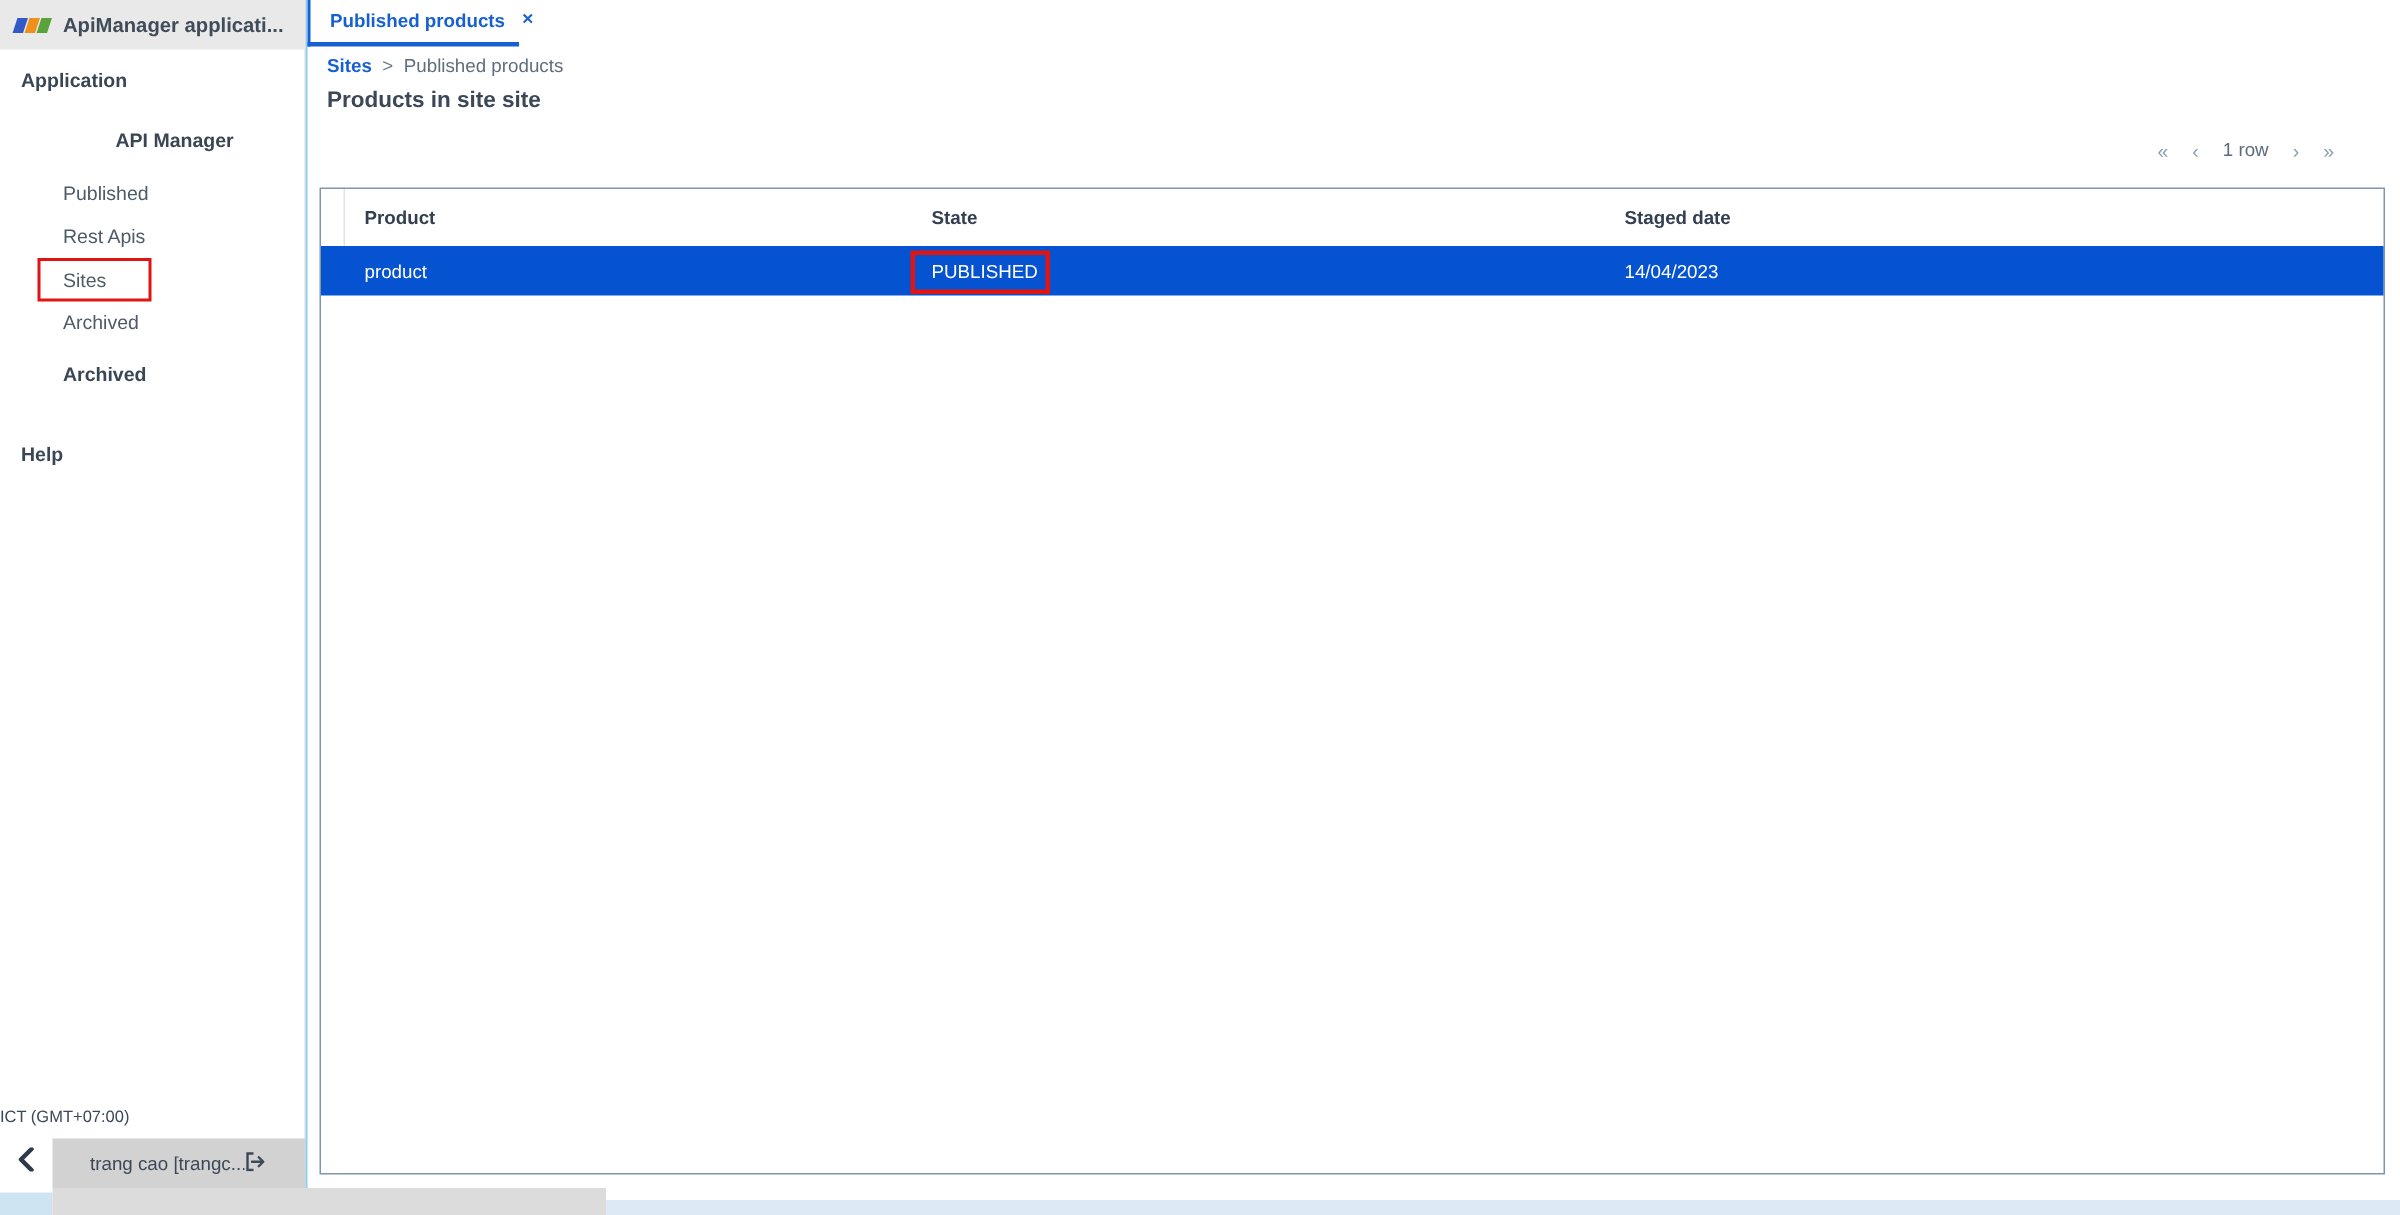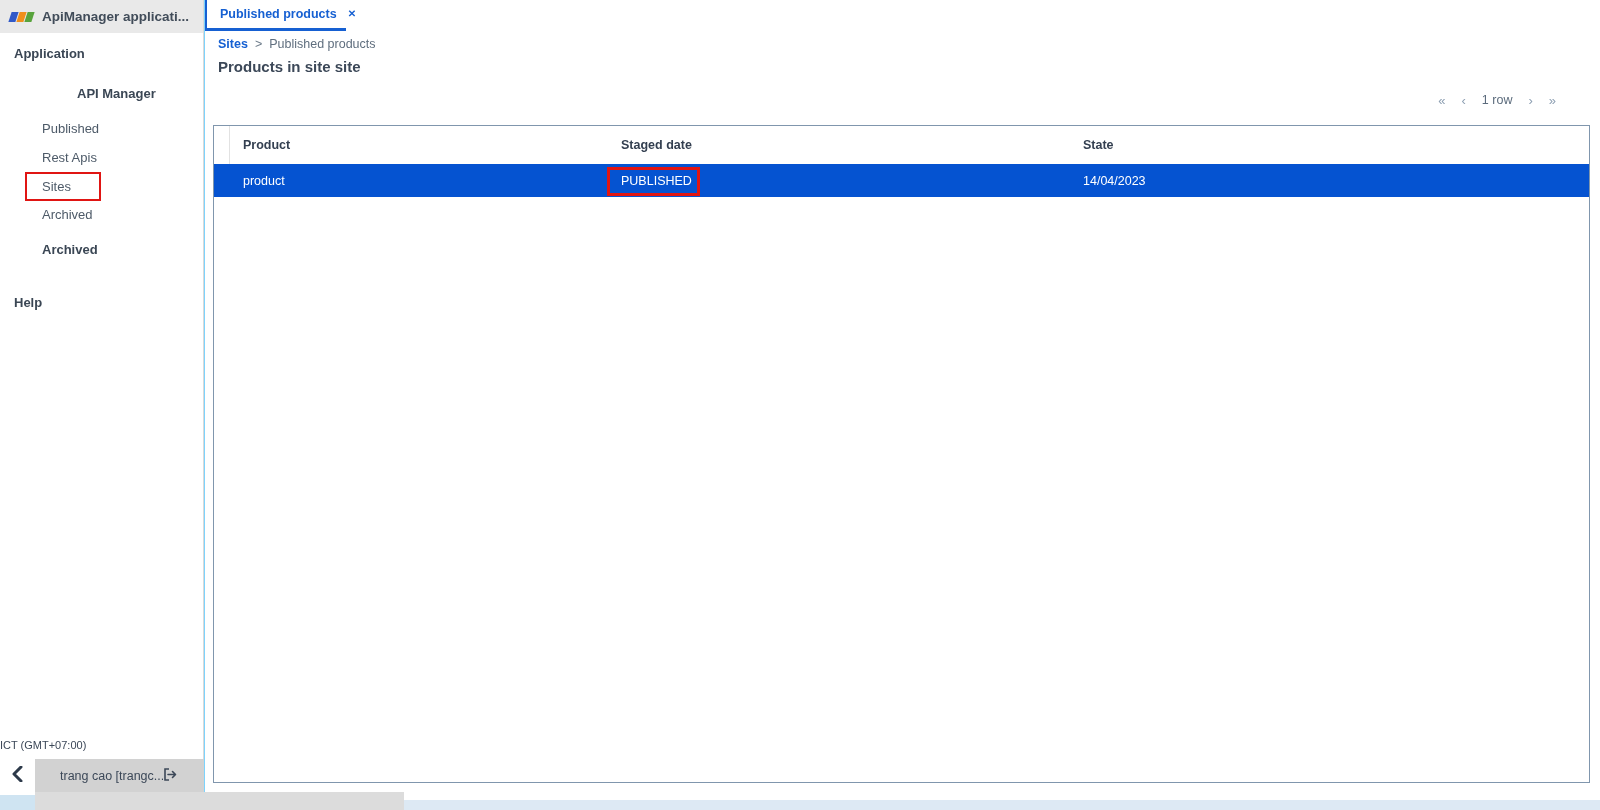--- a/index.html
+++ b/index.html
@@ -161,22 +161,22 @@
       <span>‹</span>
       <span class="pag-label">1 row</span>
       <span>›</span>
       <span>»</span>
     </div>
 
     <div class="panel">
       <div class="thead">
         <div class="c0"></div>
         <div class="th">Product</div>
+        <div class="th">State</div>
         <div class="th">Staged date</div>
-        <div class="th">State</div>
       </div>
       <div class="trow">
         <div class="td"></div>
         <div class="td">product</div>
         <div class="td">PUBLISHED</div>
         <div class="td">14/04/2023</div>
       </div>
       <div class="red-box published-box"></div>
     </div>
 

